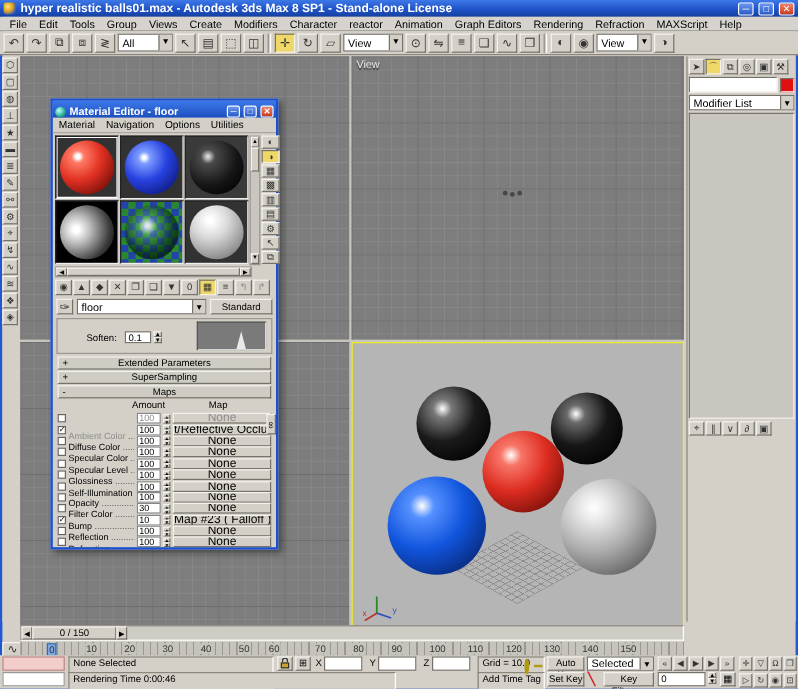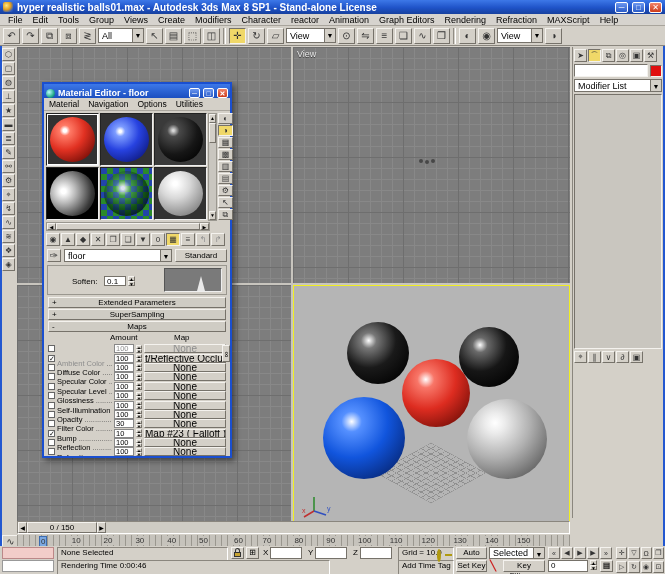--- a/index.html
+++ b/index.html
@@ -338,21 +338,21 @@
 
   <span class="tbtn mce-btn">∿</span>
   <div class="trackbar">
 
   <span class="tick current" style="left: 22px;">0</span>
       <span class="tick" style="left: 53.8px;">10</span>
       <span class="tick" style="left: 85.6px;">20</span>
       <span class="tick" style="left: 117.4px;">30</span>
       <span class="tick" style="left: 149.2px;">40</span>
       <span class="tick" style="left: 181px;">50</span>
-      <span class="tick" style="left: 216px;">60</span>
+      <span class="tick" style="left: 206px;">60</span>
       <span class="tick" style="left: 244.6px;">70</span>
       <span class="tick" style="left: 276.4px;">80</span>
       <span class="tick" style="left: 308.2px;">90</span>
       <span class="tick" style="left: 340px;">100</span>
       <span class="tick" style="left: 371.8px;">110</span>
       <span class="tick" style="left: 403.6px;">120</span>
       <span class="tick" style="left: 435.4px;">130</span>
       <span class="tick" style="left: 467.2px;">140</span>
       <span class="tick" style="left: 499px;">150</span>
     </div>

